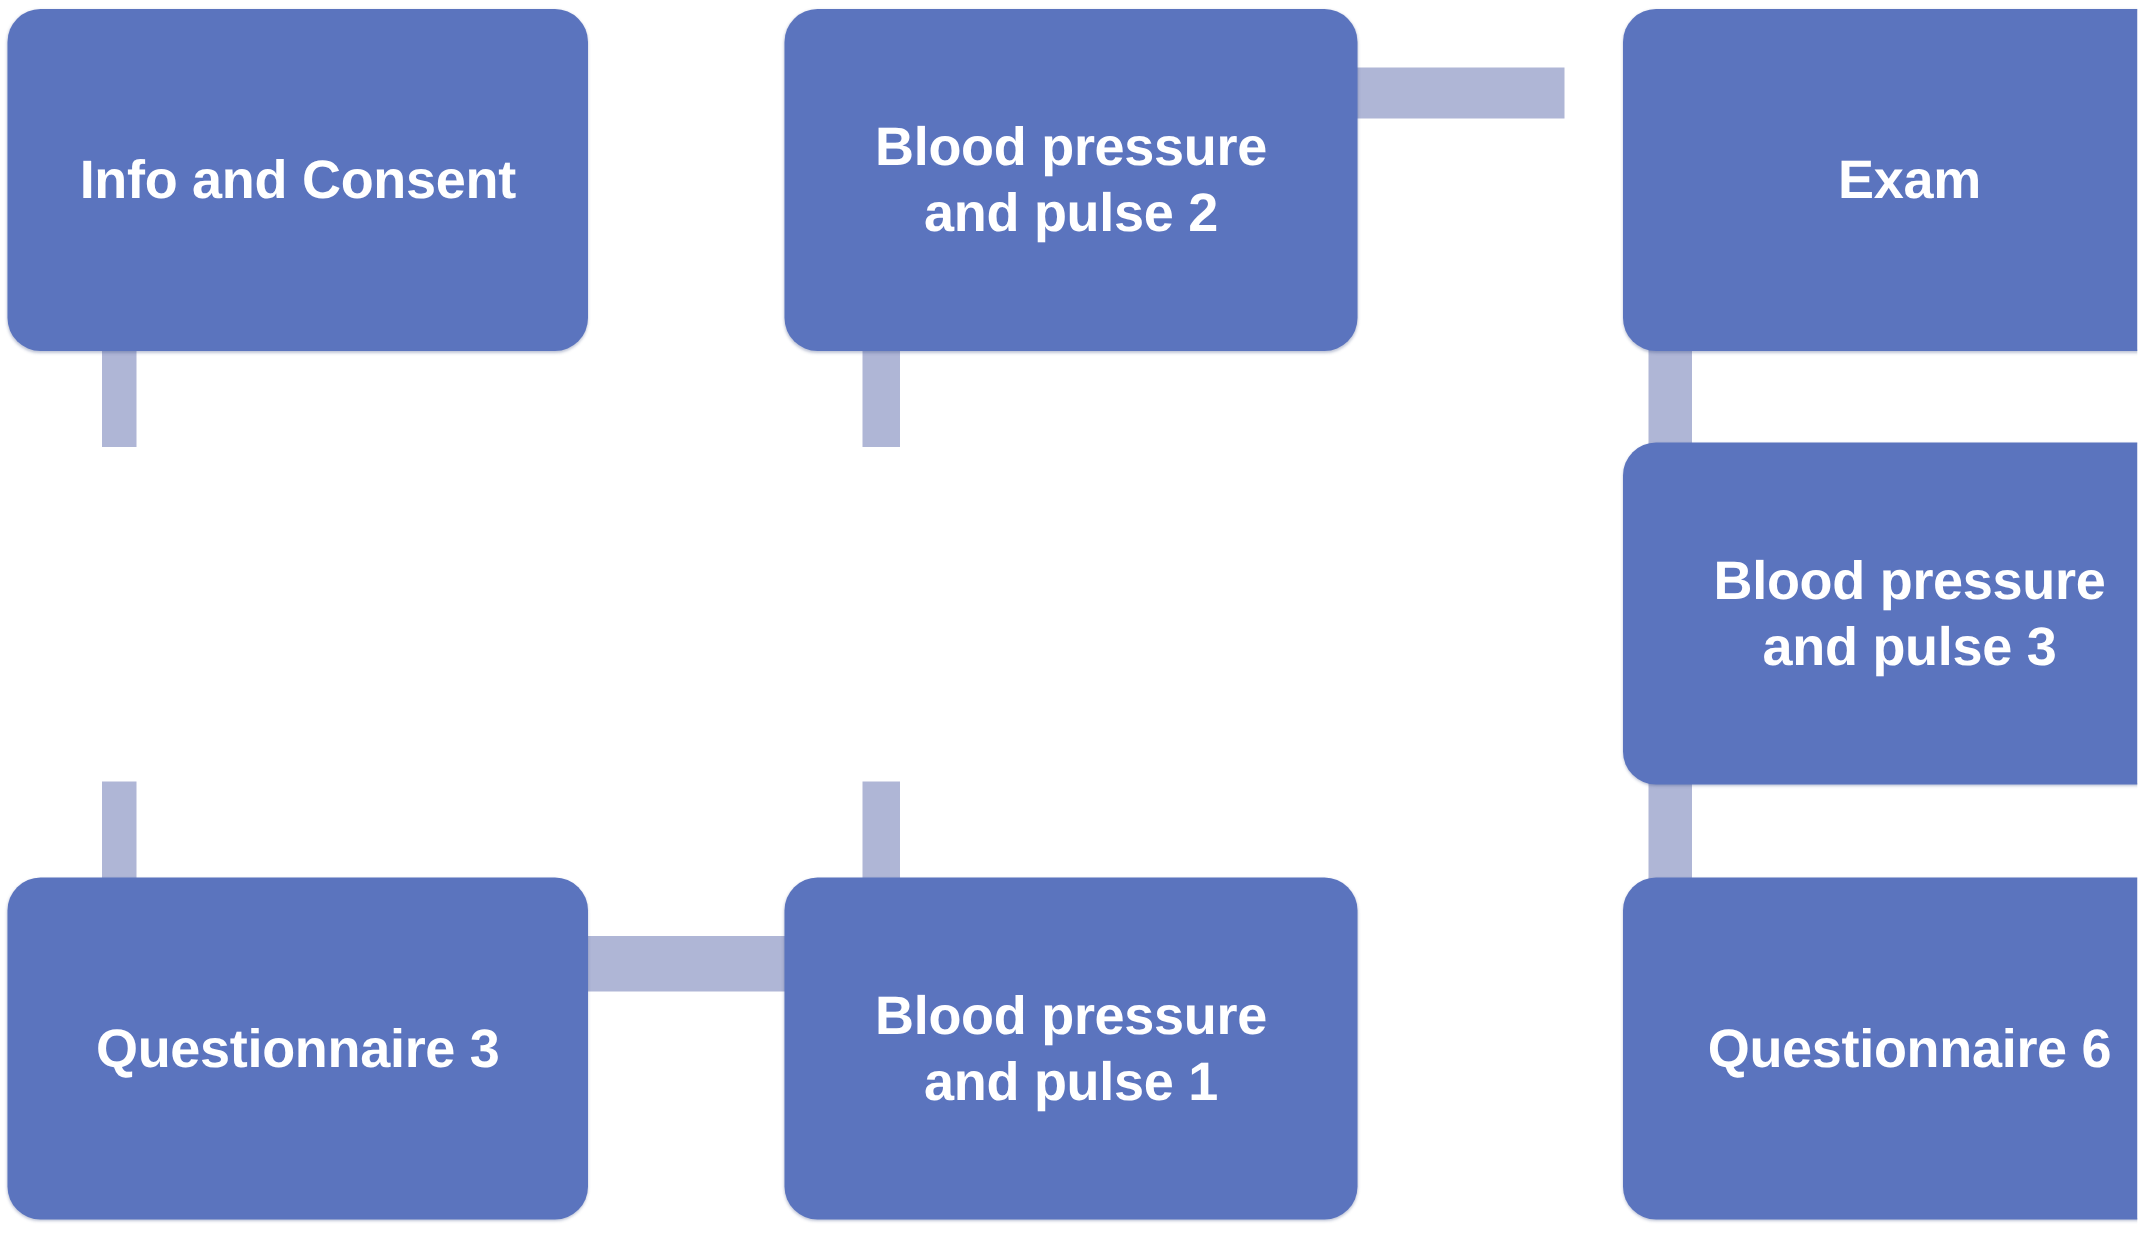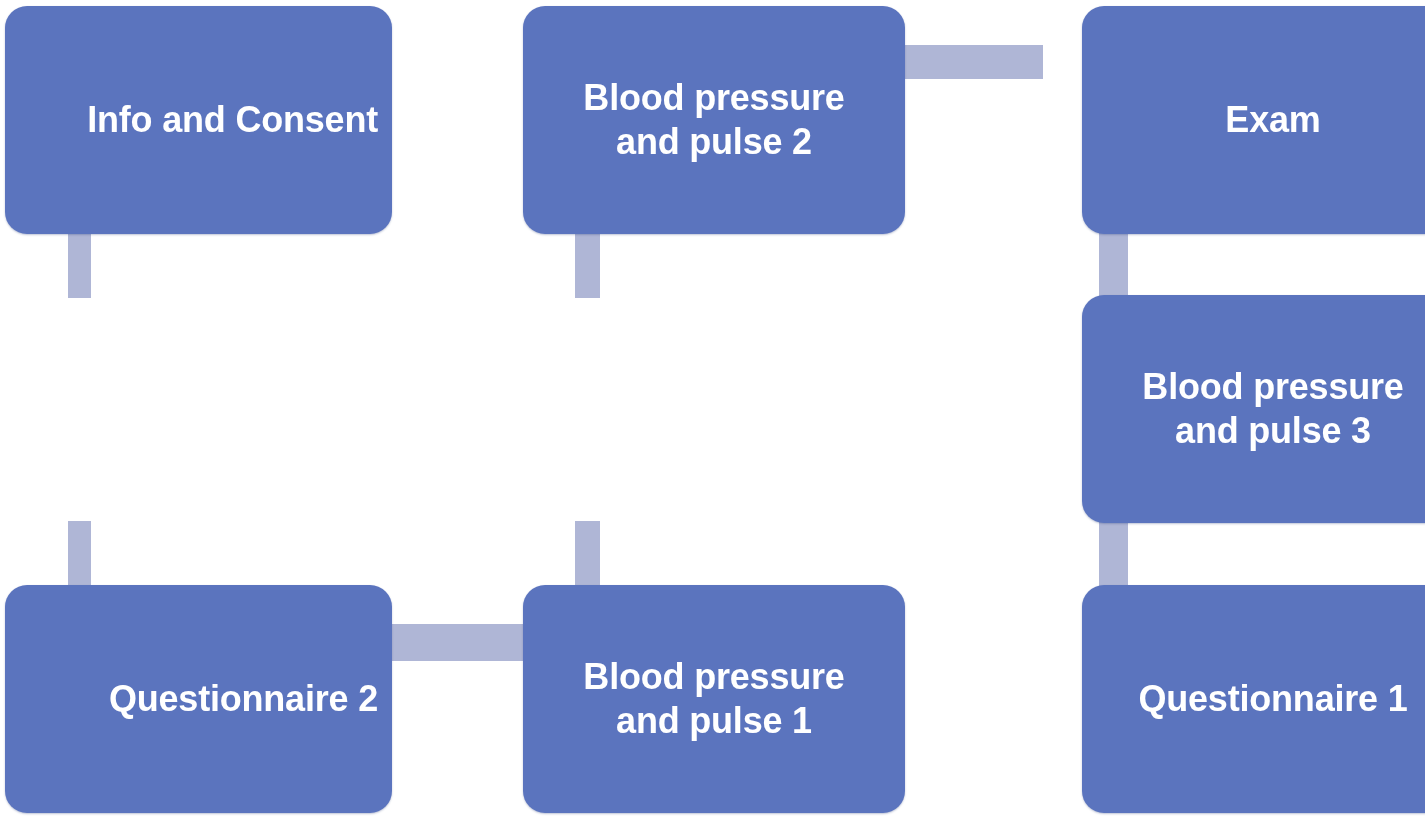--- a/index.html
+++ b/index.html
@@ -39,21 +39,21 @@
   .node .label {
     display: block;
     white-space: pre-line;
   }
   .connector {
     position: absolute;
     background: #AFB6D6;
     z-index: 1;
   }
   
-  .col1 { left: 5px;    width: 387px; justify-content: flex-end; }
+  .col1 { left: 5px;    width: 387px; }
   .col2 { left: 523px;  width: 382px; }
   .col3 { left: 1038px; width: 382px; margin-left: 44px; }
   
   .row1 { top: 6px;   height: 228px; }
   .row2 { top: 295px; height: 228px; }
   .row3 { top: 585px; height: 228px; }
 
   
   .v-c1 { left: 68px;   width: 23px; }
   .v-c2 { left: 575px;  width: 25px; }
@@ -78,21 +78,21 @@
   <div class="connector h-top"></div>
   <div class="connector v-c3 v-top"></div>
   <div class="connector v-c3 v-bottom"></div>
 
   <div class="node col1 row1">
     <span class="label">Info and Consent</span>
   </div>
 
 
   <div class="node col1 row3">
-    <span class="label">Questionnaire 2</span>
+    <span class="label">Questionnaire 3</span>
   </div>
 
   <div class="node col2 row1">
     <span class="label">Blood pressure
 and pulse 2</span>
   </div>
 
 
   <div class="node col2 row3">
     <span class="label">Blood pressure
@@ -102,16 +102,16 @@
   <div class="node col3 row1">
     <span class="label">Exam</span>
   </div>
 
   <div class="node col3 row2">
     <span class="label">Blood pressure
 and  pulse 3</span>
   </div>
 
   <div class="node col3 row3">
-    <span class="label">Questionnaire 1</span>
+    <span class="label">Questionnaire 6</span>
   </div>
 
 </div>
 
 </body></html>

